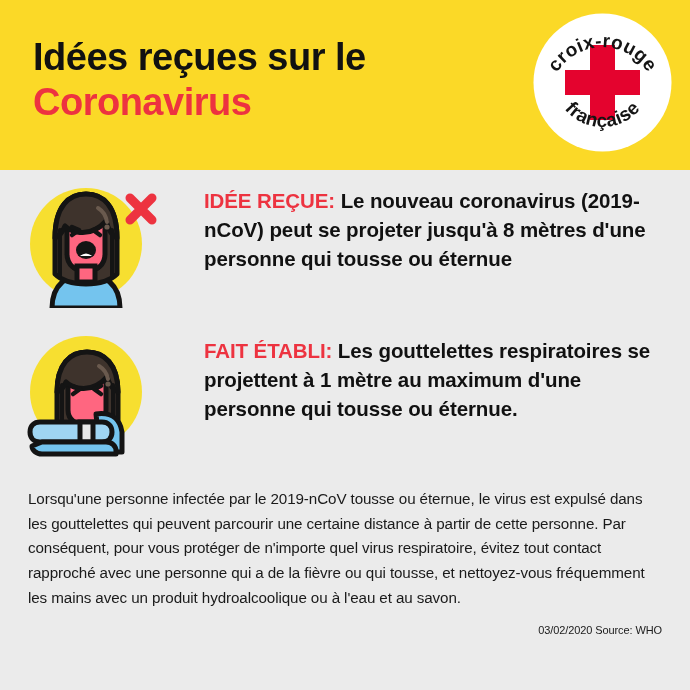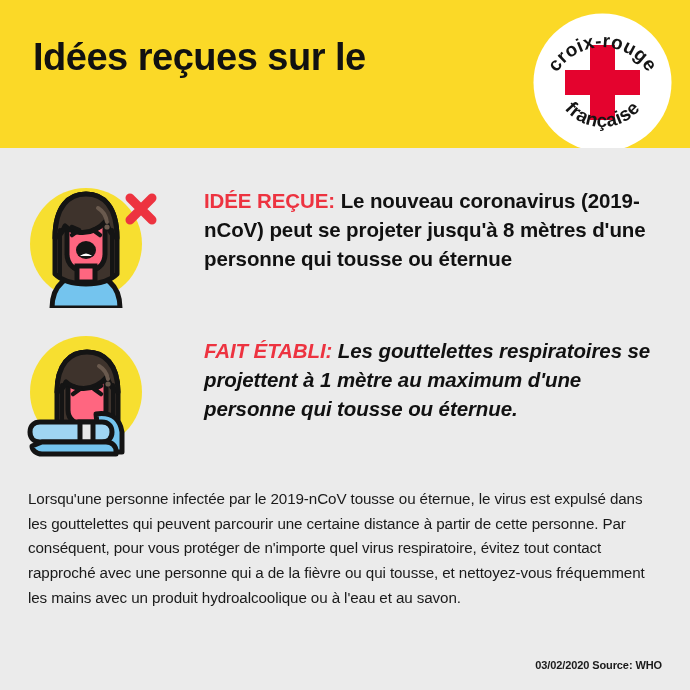--- a/index.html
+++ b/index.html
@@ -13,21 +13,21 @@
     font-family: "Liberation Sans", sans-serif;
     overflow: hidden;
     position: relative;
   }
 
   
   .header {
     position: absolute;
     left: 0; top: 0;
     width: 690px;
-    height: 148px;
+    height: 170px;
     background: #FBD927;
     overflow: hidden;
   }
   .title-wrap {
     position: absolute;
     left: 33px;
     top: 36px;
     width: 480px;
   }
   .title-line-1 {
@@ -59,21 +59,21 @@
   .logo svg { display: block; }
 
   
   .block {
     position: absolute;
     display: flex;
     align-items: flex-start;
     gap: 34px;
   }
   .block-1 { left: 22px; top: 180px; width: 650px; }
-  .block-2 { left: 22px; top: 330px; width: 650px; font-style: italic; }
+  .block-2 { left: 22px; top: 330px; width: 650px; }
 
   .illus {
     position: relative;
     width: 148px;
     flex: 0 0 148px;
     height: 128px;
   }
   .illus svg { display: block; }
 
   .claim {
@@ -97,34 +97,35 @@
     font-weight: normal;
     color: #1a1a1a;
     line-height: 1.62;
     letter-spacing: -0.1px;
   }
 
   
   .footer {
     position: absolute;
     right: 28px;
-    top: 659px;
+    top: 624px;
     font-size: 11px;
-    font-weight: bold;
+    font-weight: normal;
     color: #1a1a1a;
     letter-spacing: -0.1px;
   }
 </style>
 </head>
 <body>
 
 <div class="header">
 
   <div class="title-wrap">
     <div class="title-line-1">Idées reçues sur le</div>
+    <div class="title-line-2">Coronavirus</div>
   </div>
 
   <div class="logo">
     <svg viewBox="0 0 139 139" width="139" height="139">
       <circle cx="69.5" cy="69.5" r="69" fill="#FFFFFF"></circle>
       <path d="M57 32 h25 v25 h25 v25 h-25 v25 h-25 v-25 h-25 v-25 h25 z" fill="#E4032E"></path>
       <defs>
         <path id="arcTop" d="M 17 80 A 53 53 0 0 1 122 80"></path>
         <path id="arcBottom" d="M 21 72 A 49 49 0 0 0 118 72"></path>
       </defs>

